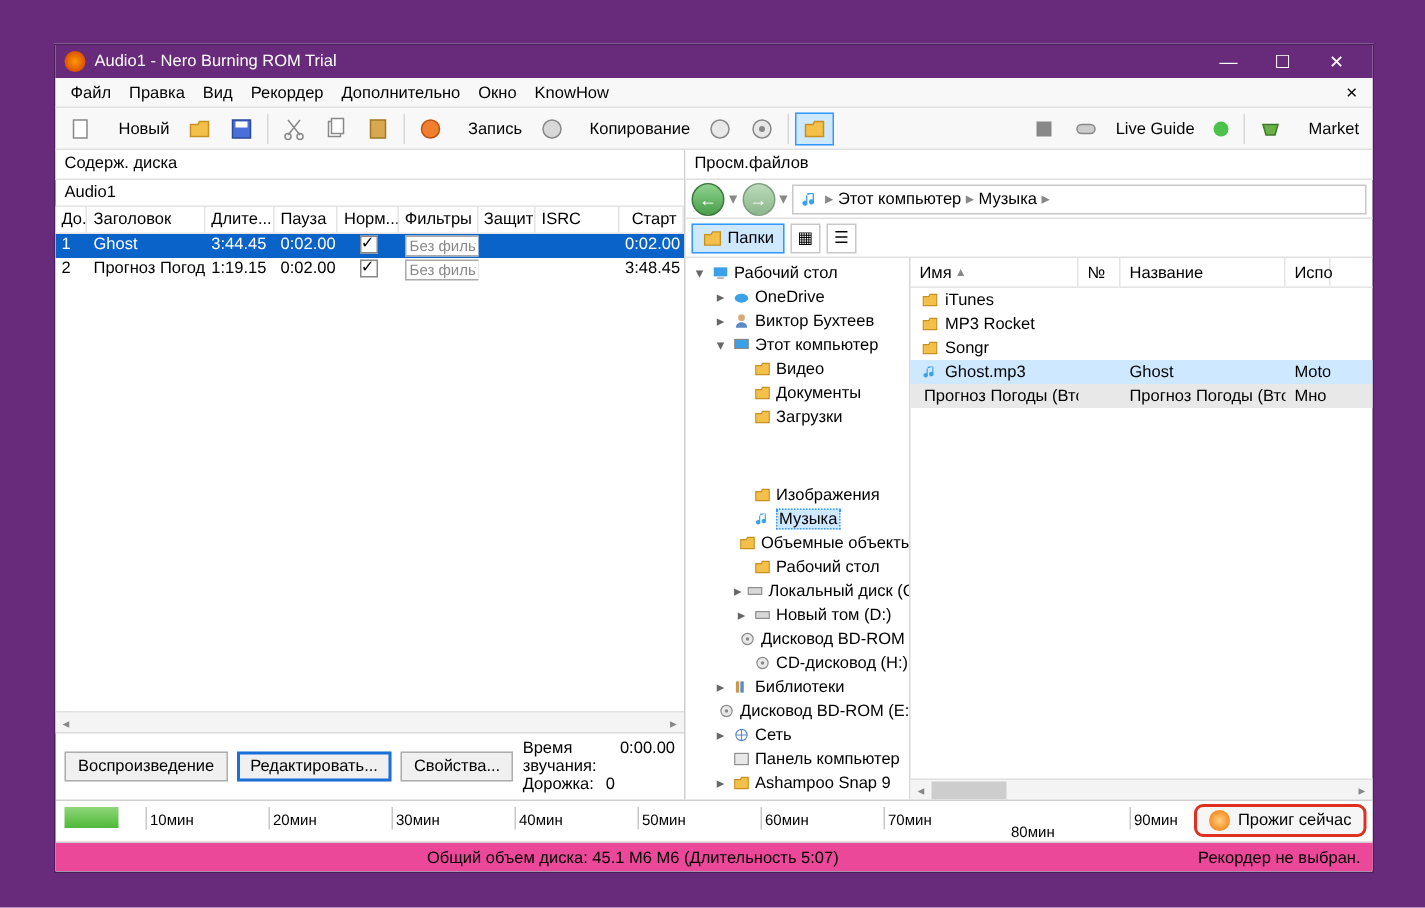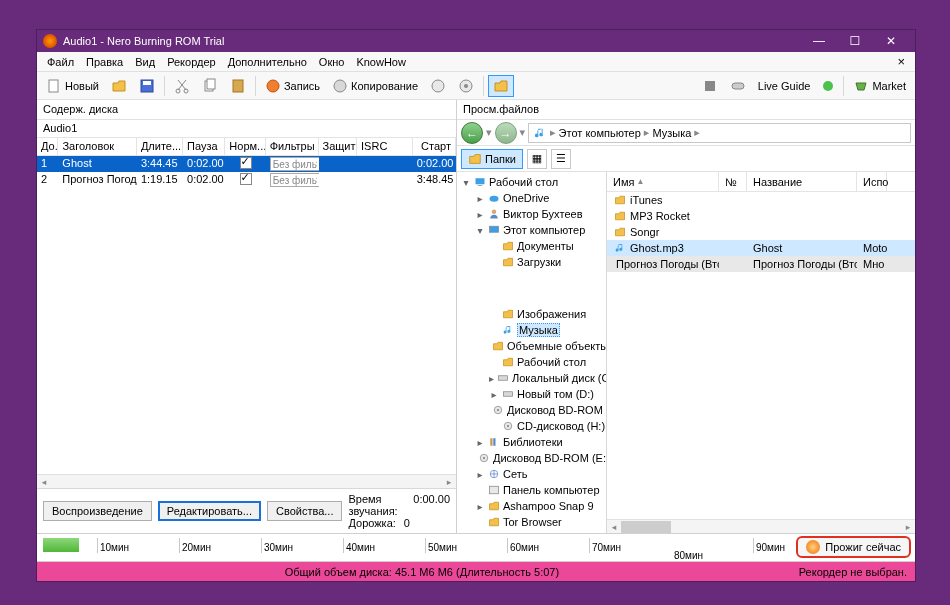--- a/index.html
+++ b/index.html
@@ -6,21 +6,21 @@
 body { background: #682a7a; width: 950px; height: 605px; overflow: hidden; }
 .window { position: absolute; left: 36px; top: 29px; width: 880px; height: 553px; background: #fff; border: 1px solid #4a1f5a; display: flex; flex-direction: column; }
 .titlebar { height: 22px; background: #682a7a; color: #fff; display: flex; align-items: center; padding: 0 6px; }
 .titlebar .icon { width: 14px; height: 14px; border-radius: 50%; background: radial-gradient(#f90,#c30); margin-right: 6px; }
 .titlebar .title { flex: 1; font-size: 11px; }
 .titlebar .winbtn { width: 36px; height: 22px; display: flex; align-items: center; justify-content: center; color: #fff; font-size: 12px; }
 .menubar { height: 20px; background: #f8f8f8; display: flex; align-items: center; padding: 0 4px; border-bottom: 1px solid #e0e0e0; }
 .menubar span { padding: 2px 6px; }
 .menubar .close-x { margin-left: auto; font-size: 13px; padding: 0 6px; }
 .toolbar { height: 28px; background: #f8f8f8; display: flex; align-items: center; padding: 0 4px; gap: 2px; border-bottom: 1px solid #e0e0e0; position: relative; }
-.tbtn { height: 22px; min-width: 22px; display: flex; align-items: center; justify-content: center; border: 1px solid transparent; padding: 0 4px; gap: 3px; }
+.tbtn { height: 22px; min-width: 22px; display: flex; align-items: center; justify-content: center; border: 1px solid transparent; padding: 0 4px; gap: 17px; }
 .tbtn svg { width: 16px; height: 16px; }
 .tsep { width: 1px; height: 20px; background: #d8d8d8; margin: 0 2px; }
 .tbtn.open { border: 1px solid #3399ff; background: #cde8ff; }
 .lgbullet { width: 10px; height: 10px; border-radius: 50%; background: #4bc24b; display: inline-block; }
 .content { flex: 1; display: flex; min-height: 0; }
 .leftpane { width: 420px; display: flex; flex-direction: column; border-right: 1px solid #d0d0d0; }
 .rightpane { flex: 1; display: flex; flex-direction: column; }
 .pane-title { height: 20px; padding: 3px 6px; border-bottom: 1px solid #e0e0e0; background: #fff; }
 .compname { height: 18px; padding: 2px 6px; border-bottom: 1px solid #e4e4e4; }
 .track-head { display: flex; height: 18px; background: #fff; border-bottom: 1px solid #e4e4e4; }
@@ -310,20 +310,27 @@
               <svg class="ico" viewBox="0 0 16 16">
                 <rect x="2" y="3" width="12" height="8" fill="#3aa0e8" stroke="#888"></rect>
               </svg>
               <span class="lbl">Этот компьютер</span>
             </div>
             <div class="tree-item" style="padding-left: 32px;">
               <span class="exp"></span>
               <svg class="ico" viewBox="0 0 16 16">
                 <path d="M2 5h5l1-2h6v10H2z" fill="#f3c04a" stroke="#c89020"></path>
               </svg>
+              <span class="lbl">Видео</span>
+            </div>
+            <div class="tree-item" style="padding-left: 32px;">
+              <span class="exp"></span>
+              <svg class="ico" viewBox="0 0 16 16">
+                <path d="M2 5h5l1-2h6v10H2z" fill="#f3c04a" stroke="#c89020"></path>
+              </svg>
               <span class="lbl">Документы</span>
             </div>
             <div class="tree-item" style="padding-left: 32px; text-align: right;">
               <span class="exp"></span>
               <svg class="ico" viewBox="0 0 16 16">
                 <path d="M2 5h5l1-2h6v10H2z" fill="#f3c04a" stroke="#c89020"></path>
               </svg>
               <span class="lbl">Загрузки</span>
             </div>
             <div class="tree-item" style="padding-left: 32px; margin-top: 36px;">

